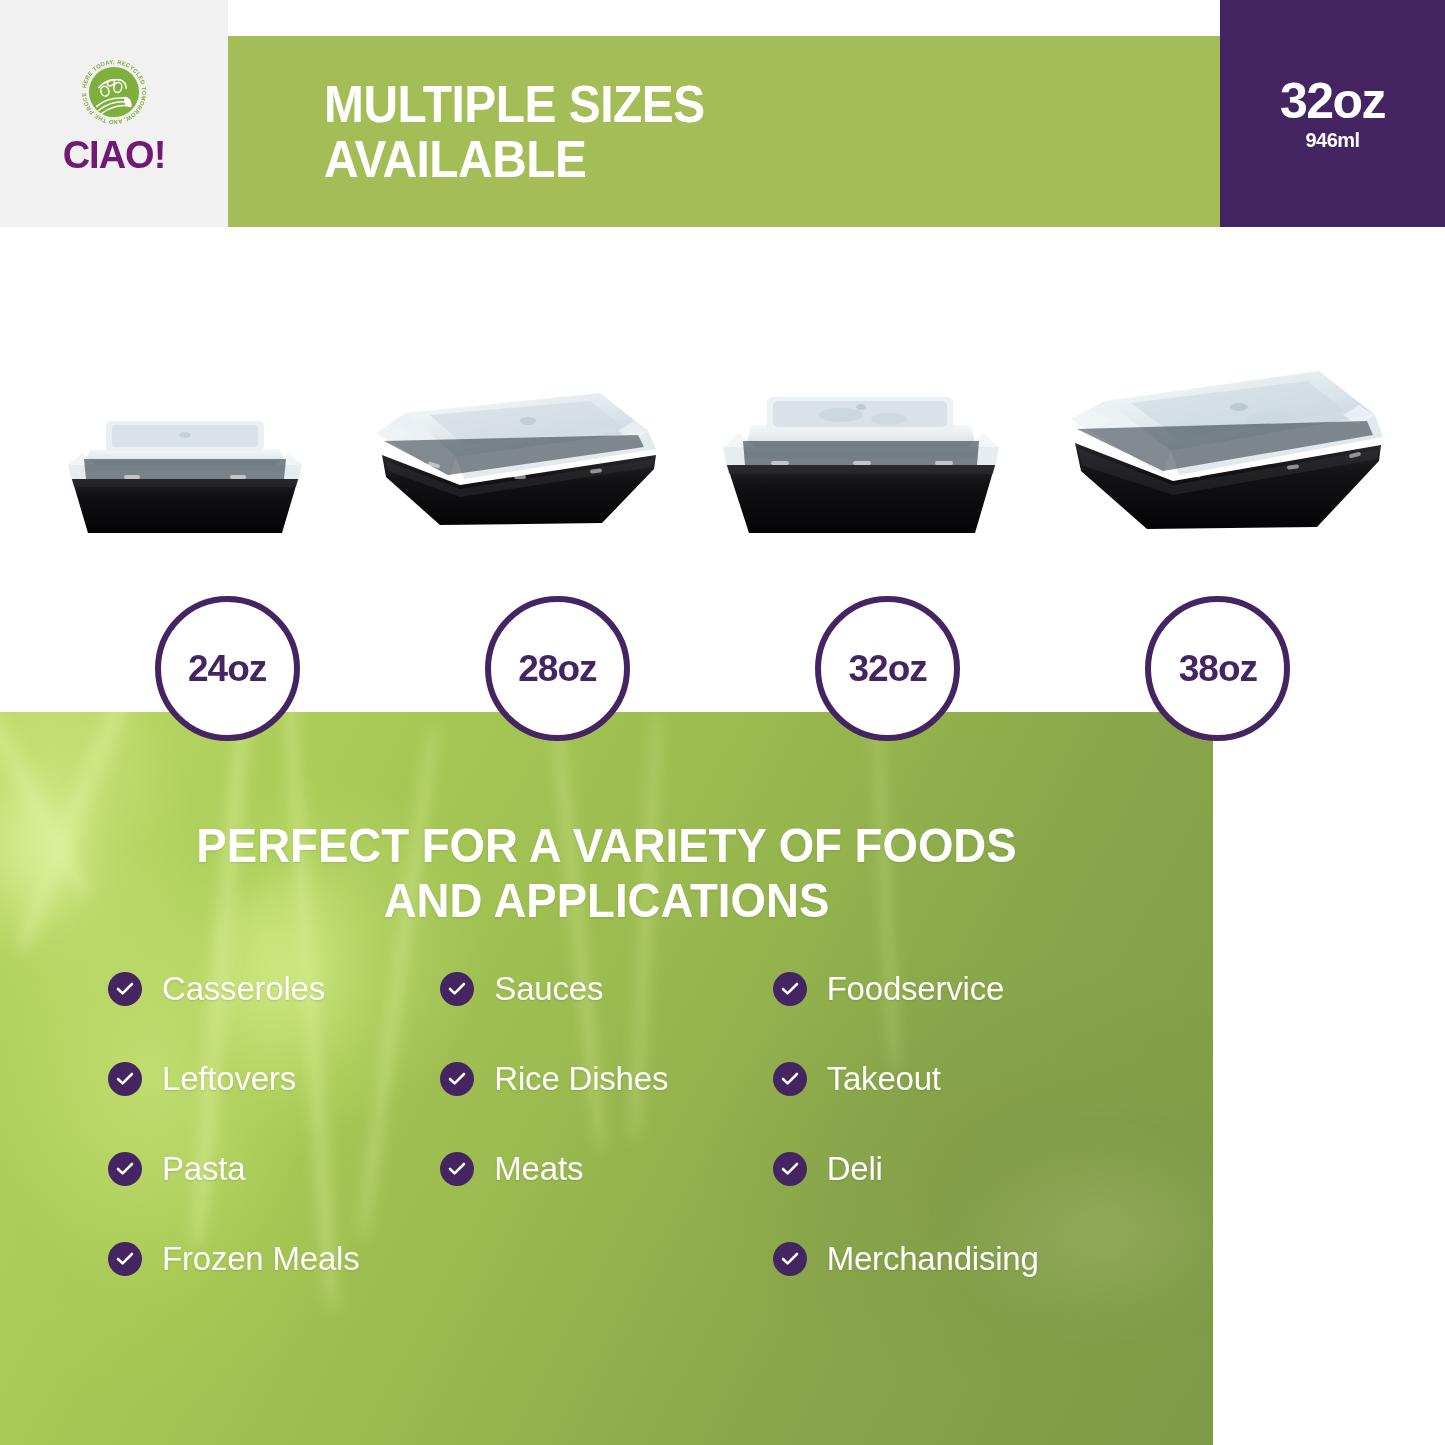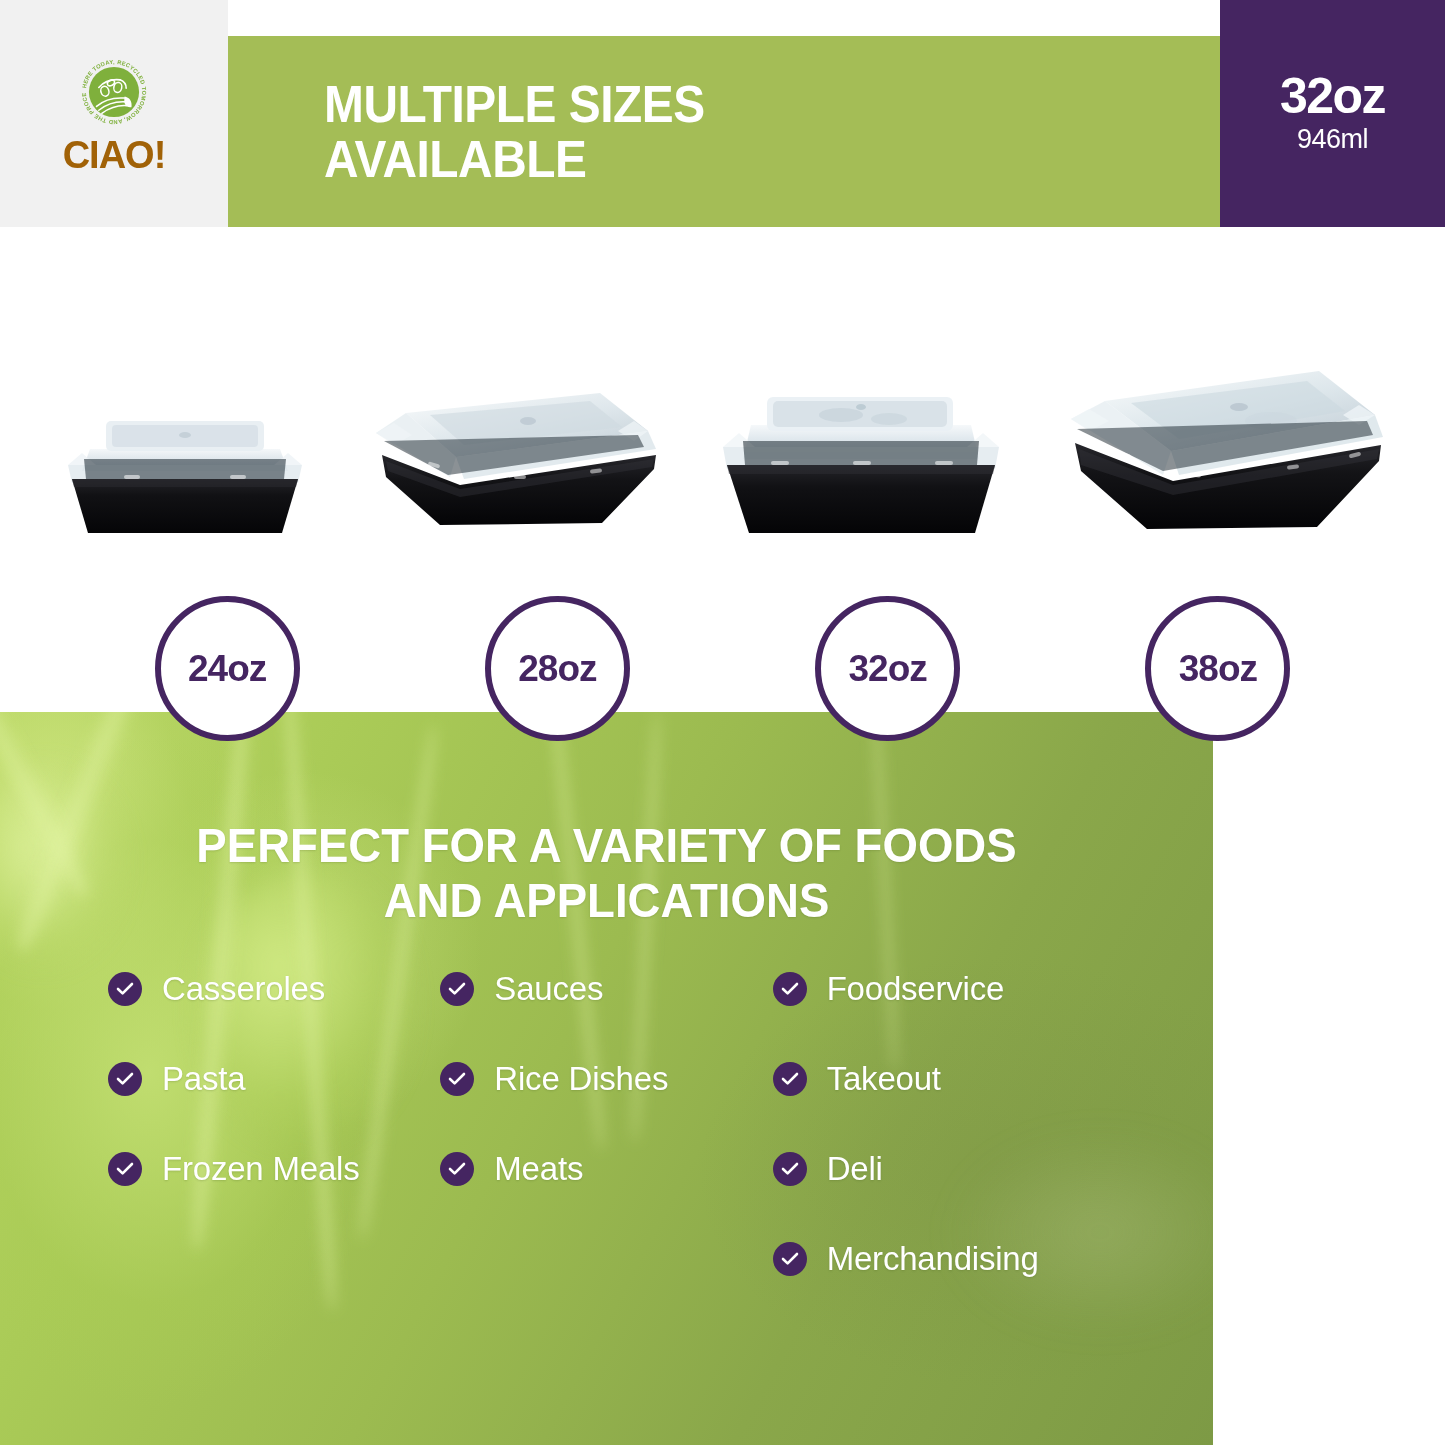--- a/index.html
+++ b/index.html
@@ -42,21 +42,21 @@
     position:relative;
     width:76px;
     height:76px;
     margin-bottom:6px;
   }
   .logo-badge svg { display:block; }
   .logo-wordmark {
     font-size:38px;
     font-weight:bold;
     letter-spacing:-1px;
-    color:#a16207;
+    color:#701a75;
     line-height:1;
     font-family:"Liberation Sans", sans-serif;
   }
 
   .header-green {
     flex:1 1 auto;
     background:#a4bd56;
     display:flex;
     align-items:center;
     padding-left:96px;
@@ -84,22 +84,22 @@
     justify-content:center;
     color:#ffffff;
   }
   .badge-oz {
     font-size:50px;
     font-weight:bold;
     line-height:1;
     letter-spacing:-1.5px;
   }
   .badge-ml {
-    font-size:27px;
-    font-weight:normal;
+    font-size:20px;
+    font-weight:bold;
     line-height:1.2;
     margin-top:2px;
     letter-spacing:-0.5px;
   }
 
   
   .product-band {
     position:absolute;
     top:227px; left:0;
     width:1445px;
@@ -484,20 +484,28 @@
                 </svg>
             </span>
             <span class="check-label">Casseroles</span>
           </div>
           <div class="check-item">
             <span class="check-icon">
               <svg width="18" height="14" viewBox="0 0 18 14">
                   <path d="M2 7 L6.6 11.4 L16 2" fill="none" stroke="#ffffff" stroke-width="2.6" stroke-linecap="round" stroke-linejoin="round"></path>
                 </svg>
             </span>
+            <span class="check-label">Leftovers</span>
+          </div>
+          <div class="check-item">
+            <span class="check-icon">
+              <svg width="18" height="14" viewBox="0 0 18 14">
+                  <path d="M2 7 L6.6 11.4 L16 2" fill="none" stroke="#ffffff" stroke-width="2.6" stroke-linecap="round" stroke-linejoin="round"></path>
+                </svg>
+            </span>
             <span class="check-label">Pasta</span>
           </div>
           <div class="check-item">
             <span class="check-icon">
               <svg width="18" height="14" viewBox="0 0 18 14">
                   <path d="M2 7 L6.6 11.4 L16 2" fill="none" stroke="#ffffff" stroke-width="2.6" stroke-linecap="round" stroke-linejoin="round"></path>
                 </svg>
             </span>
             <span class="check-label">Frozen Meals</span>
           </div>

